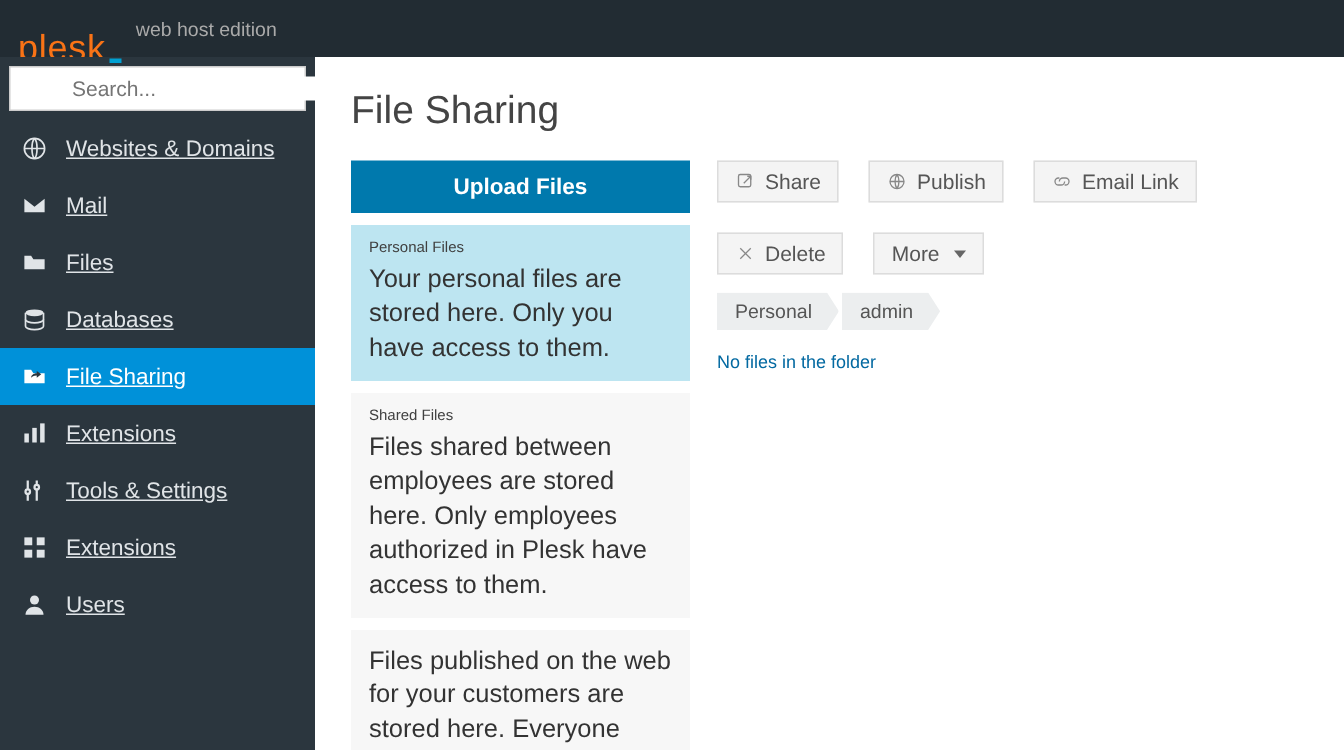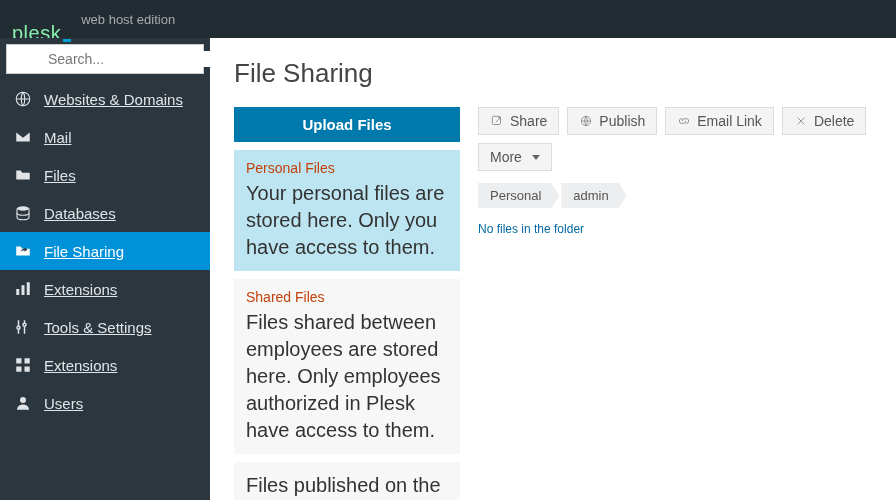--- a/index.html
+++ b/index.html
@@ -1,40 +1,40 @@
 <!DOCTYPE html>
 <html><head>
 <meta charset="utf-8">
 <style>
 * { margin: 0; padding: 0; box-sizing: border-box; font-family: -apple-system, BlinkMacSystemFont, "Segoe UI", Arial, sans-serif; }
 body { width: 896px; height: 500px; overflow: hidden; background: #fff; }
 .header { background: #222c33; height: 38px; display: flex; align-items: center; padding: 0 12px; }
-.logo { color: #86efac; font-size: 20px; font-weight: 300; letter-spacing: 0.5px; margin-top: 28px; }
+.logo { color: #f97316; font-size: 24px; font-weight: 300; letter-spacing: 0.5px; margin-top: 28px; }
 .logo-underline { display: inline-block; border-bottom: 3px solid #00a0d2; margin-left: 2px; width: 8px; position: relative; top: 2px; }
 .edition { color: #aaa; font-size: 13px; margin-left: 10px; }
 .layout { display: flex; height: calc(500px - 38px); }
 .sidebar { width: 210px; background: #2b363e; display: flex; flex-direction: column; }
 .search-wrap { background: #fff; margin: 6px; border: 1px solid #ccc; display: flex; align-items: center; height: 30px; padding-left: 33px; }
 .search-input { border: none; outline: none; flex: 1; padding: 0 8px; font-size: 14px; }
 .search-icon { width: 30px; text-align: center; color: #666; cursor: pointer; }
 .nav-item { display: flex; align-items: center; color: #e0e4e7; padding: 10px 14px; font-size: 15px; cursor: pointer; gap: 12px; text-decoration: underline; }
 .nav-item.active { background: #0091d9; color: #fff; }
 .nav-icon { width: 18px; height: 18px; display: inline-flex; align-items: center; justify-content: center; }
 .nav-icon svg { width: 18px; height: 18px; fill: currentColor; }
 .main { flex: 1; background: #fff; padding: 20px 24px; overflow-y: auto; }
 .page-title { font-size: 26px; font-weight: 400; color: #444; margin-bottom: 18px; }
 .content-row { display: flex; gap: 18px; align-items: flex-start; }
 .left-col { width: 226px; }
 .upload-btn { background: #0079ad; color: #fff; text-align: center; padding: 9px 0; font-weight: 600; font-size: 15px; cursor: pointer; margin-bottom: 8px; }
 .folder-card { background: #f7f7f7; padding: 10px 12px; margin-bottom: 8px; font-size: 14px; }
 .folder-card.selected { background: #bde5f1; }
-.folder-title { color: #c2410c; font-size: 14px; margin-bottom: 4px; cursor: pointer; }
-.folder-desc { color: #333; font-size: 20px; line-height: 1.35; }
+.folder-title { color: #404040; font-size: 10px; margin-bottom: 4px; cursor: pointer; }
+.folder-desc { color: #333; font-size: 17px; line-height: 1.35; }
 .right-col { flex: 1; }
-.toolbar { display: flex; gap: 8px; margin-bottom: 12px; flex-wrap: wrap; }
+.toolbar { display: flex; gap: 20px; margin-bottom: 12px; flex-wrap: wrap; }
 .tool-btn { background: #f4f4f4; border: 1px solid #dcdcdc; color: #555; font-size: 14px; padding: 5px 11px; display: inline-flex; align-items: center; gap: 6px; cursor: pointer; }
 .tool-btn svg { width: 14px; height: 14px; stroke: #888; fill: none; stroke-width: 1.5; }
 .caret-down { width: 0; height: 0; border-left: 4px solid transparent; border-right: 4px solid transparent; border-top: 5px solid #666; display: inline-block; margin-left: 4px; }
 .breadcrumb { display: flex; margin-bottom: 14px; }
 .crumb { background: #eceeef; color: #555; font-size: 13px; padding: 5px 18px 5px 12px; position: relative; cursor: pointer; margin-right: 2px; clip-path: polygon(0 0, calc(100% - 8px) 0, 100% 50%, calc(100% - 8px) 100%, 0 100%); }
 .empty-msg { color: #0369a1; font-size: 12px; }
 </style>
 </head>
 <body>
 

